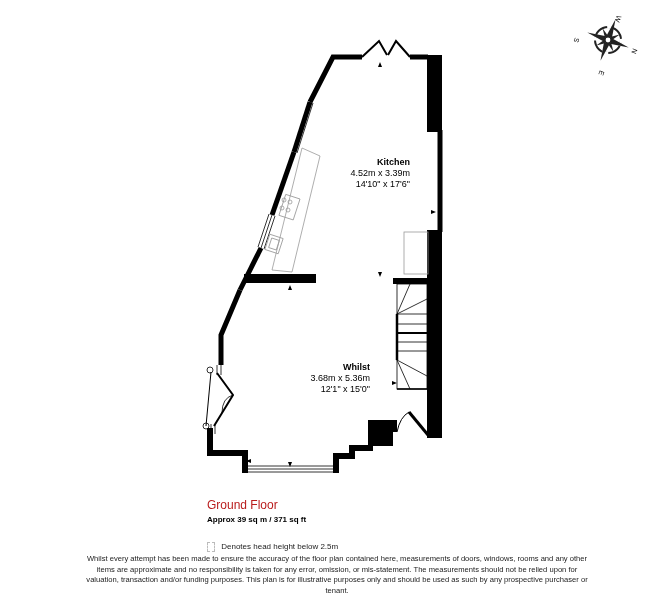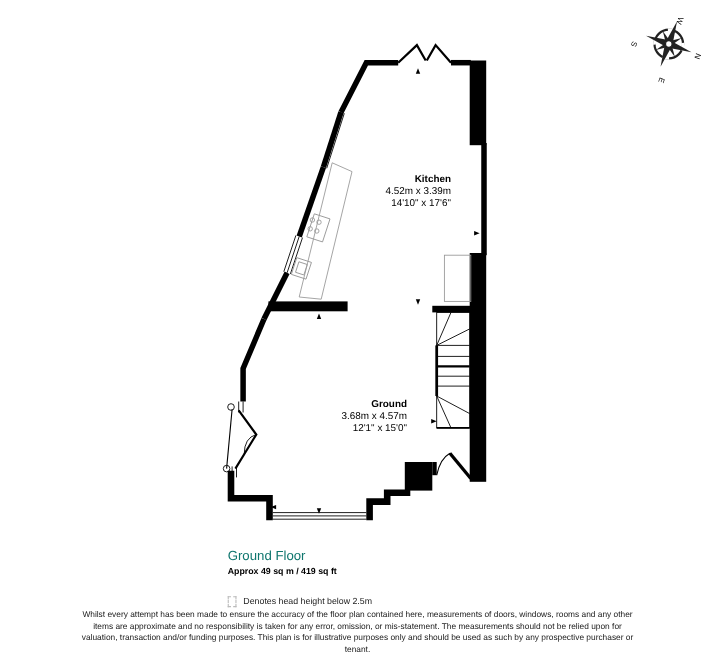--- a/index.html
+++ b/index.html
@@ -1,25 +1,25 @@
 <!DOCTYPE html>
 <html><head>
   <meta charset="utf-8">
   <style>
     html, body { margin: 0; padding: 0; background: #ffffff; }
     body { width: 650px; height: 603px; position: relative; overflow: hidden; font-family: "Liberation Sans", sans-serif; color: #000; }
     #plan { position: absolute; left: 0; top: 0; }
     .room-label { position: absolute; text-align: right; font-size: 9px; line-height: 11px; }
     .room-label .name { font-weight: bold; display: block; }
     .room-label span { display: block; }
-    .floor-title { position: absolute; left: 207px; top: 498px; font-size: 12px; color: #0f766e; }
+    .floor-title { position: absolute; left: 207px; top: 498px; font-size: 12px; color: #b91c1c; }
     .floor-area { position: absolute; left: 207px; top: 515px; font-size: 8px; font-weight: bold; }
     .legend { position: absolute; left: 207px; top: 542px; font-size: 8px; color: #222; }
     .legend-swatch { display: inline-block; width: 6px; height: 8px; border: 1px dashed #bbb; vertical-align: middle; margin-right: 4px; }
-    .disclaimer { position: absolute; left: 70px; top: 554px; width: 510px; font-size: 7.6px; line-height: 10.5px; text-align: center; color: #222; }
+    .disclaimer { position: absolute; left: 82px; top: 554px; width: 510px; font-size: 7.6px; line-height: 10.5px; text-align: center; color: #222; }
   </style>
 </head>
 <body>
 
 <svg id="plan" width="650" height="603" viewBox="0 0 650 603">
 
   <g transform="translate(608,40)">
     <circle r="13" fill="none" stroke="#222" stroke-width="2"></circle>
     <circle r="13" fill="none" stroke="#fff" stroke-width="2.5" stroke-dasharray="6 14"></circle>
     <polygon points="0,-22 3,-3 0,0 -3,-3" fill="#222" transform="rotate(20)"></polygon>
@@ -132,26 +132,26 @@
   </g>
 </svg>
 
 <div class="room-label" style="left:310px; top:157px; width:100px;">
   <span class="name">Kitchen</span>
   <span>4.52m x 3.39m</span>
   <span>14'10" x 17'6"</span>
 </div>
 
 <div class="room-label" style="left:270px; top:362px; width:100px;">
-  <span class="name">Ground</span>
-  <span>3.68m x 4.57m</span>
+  <span class="name">Whilst</span>
+  <span>3.68m x 5.36m</span>
   <span>12'1" x 15'0"</span>
 </div>
 
 <div class="floor-title">Ground Floor</div>
-<div class="floor-area">Approx 49 sq m / 419 sq ft</div>
+<div class="floor-area">Approx 39 sq m / 371 sq ft</div>
 
 <div class="legend">
   <span class="legend-swatch"></span>
   <span>Denotes head height below 2.5m</span>
 </div>
 
 <div class="disclaimer">Whilst every attempt has been made to ensure the accuracy of the floor plan contained here, measurements of doors, windows, rooms and any other items are approximate and no responsibility is taken for any error, omission, or mis-statement. The measurements should not be relied upon for valuation, transaction and/or funding purposes. This plan is for illustrative purposes only and should be used as such by any prospective purchaser or tenant.</div>
 
 </body></html>

